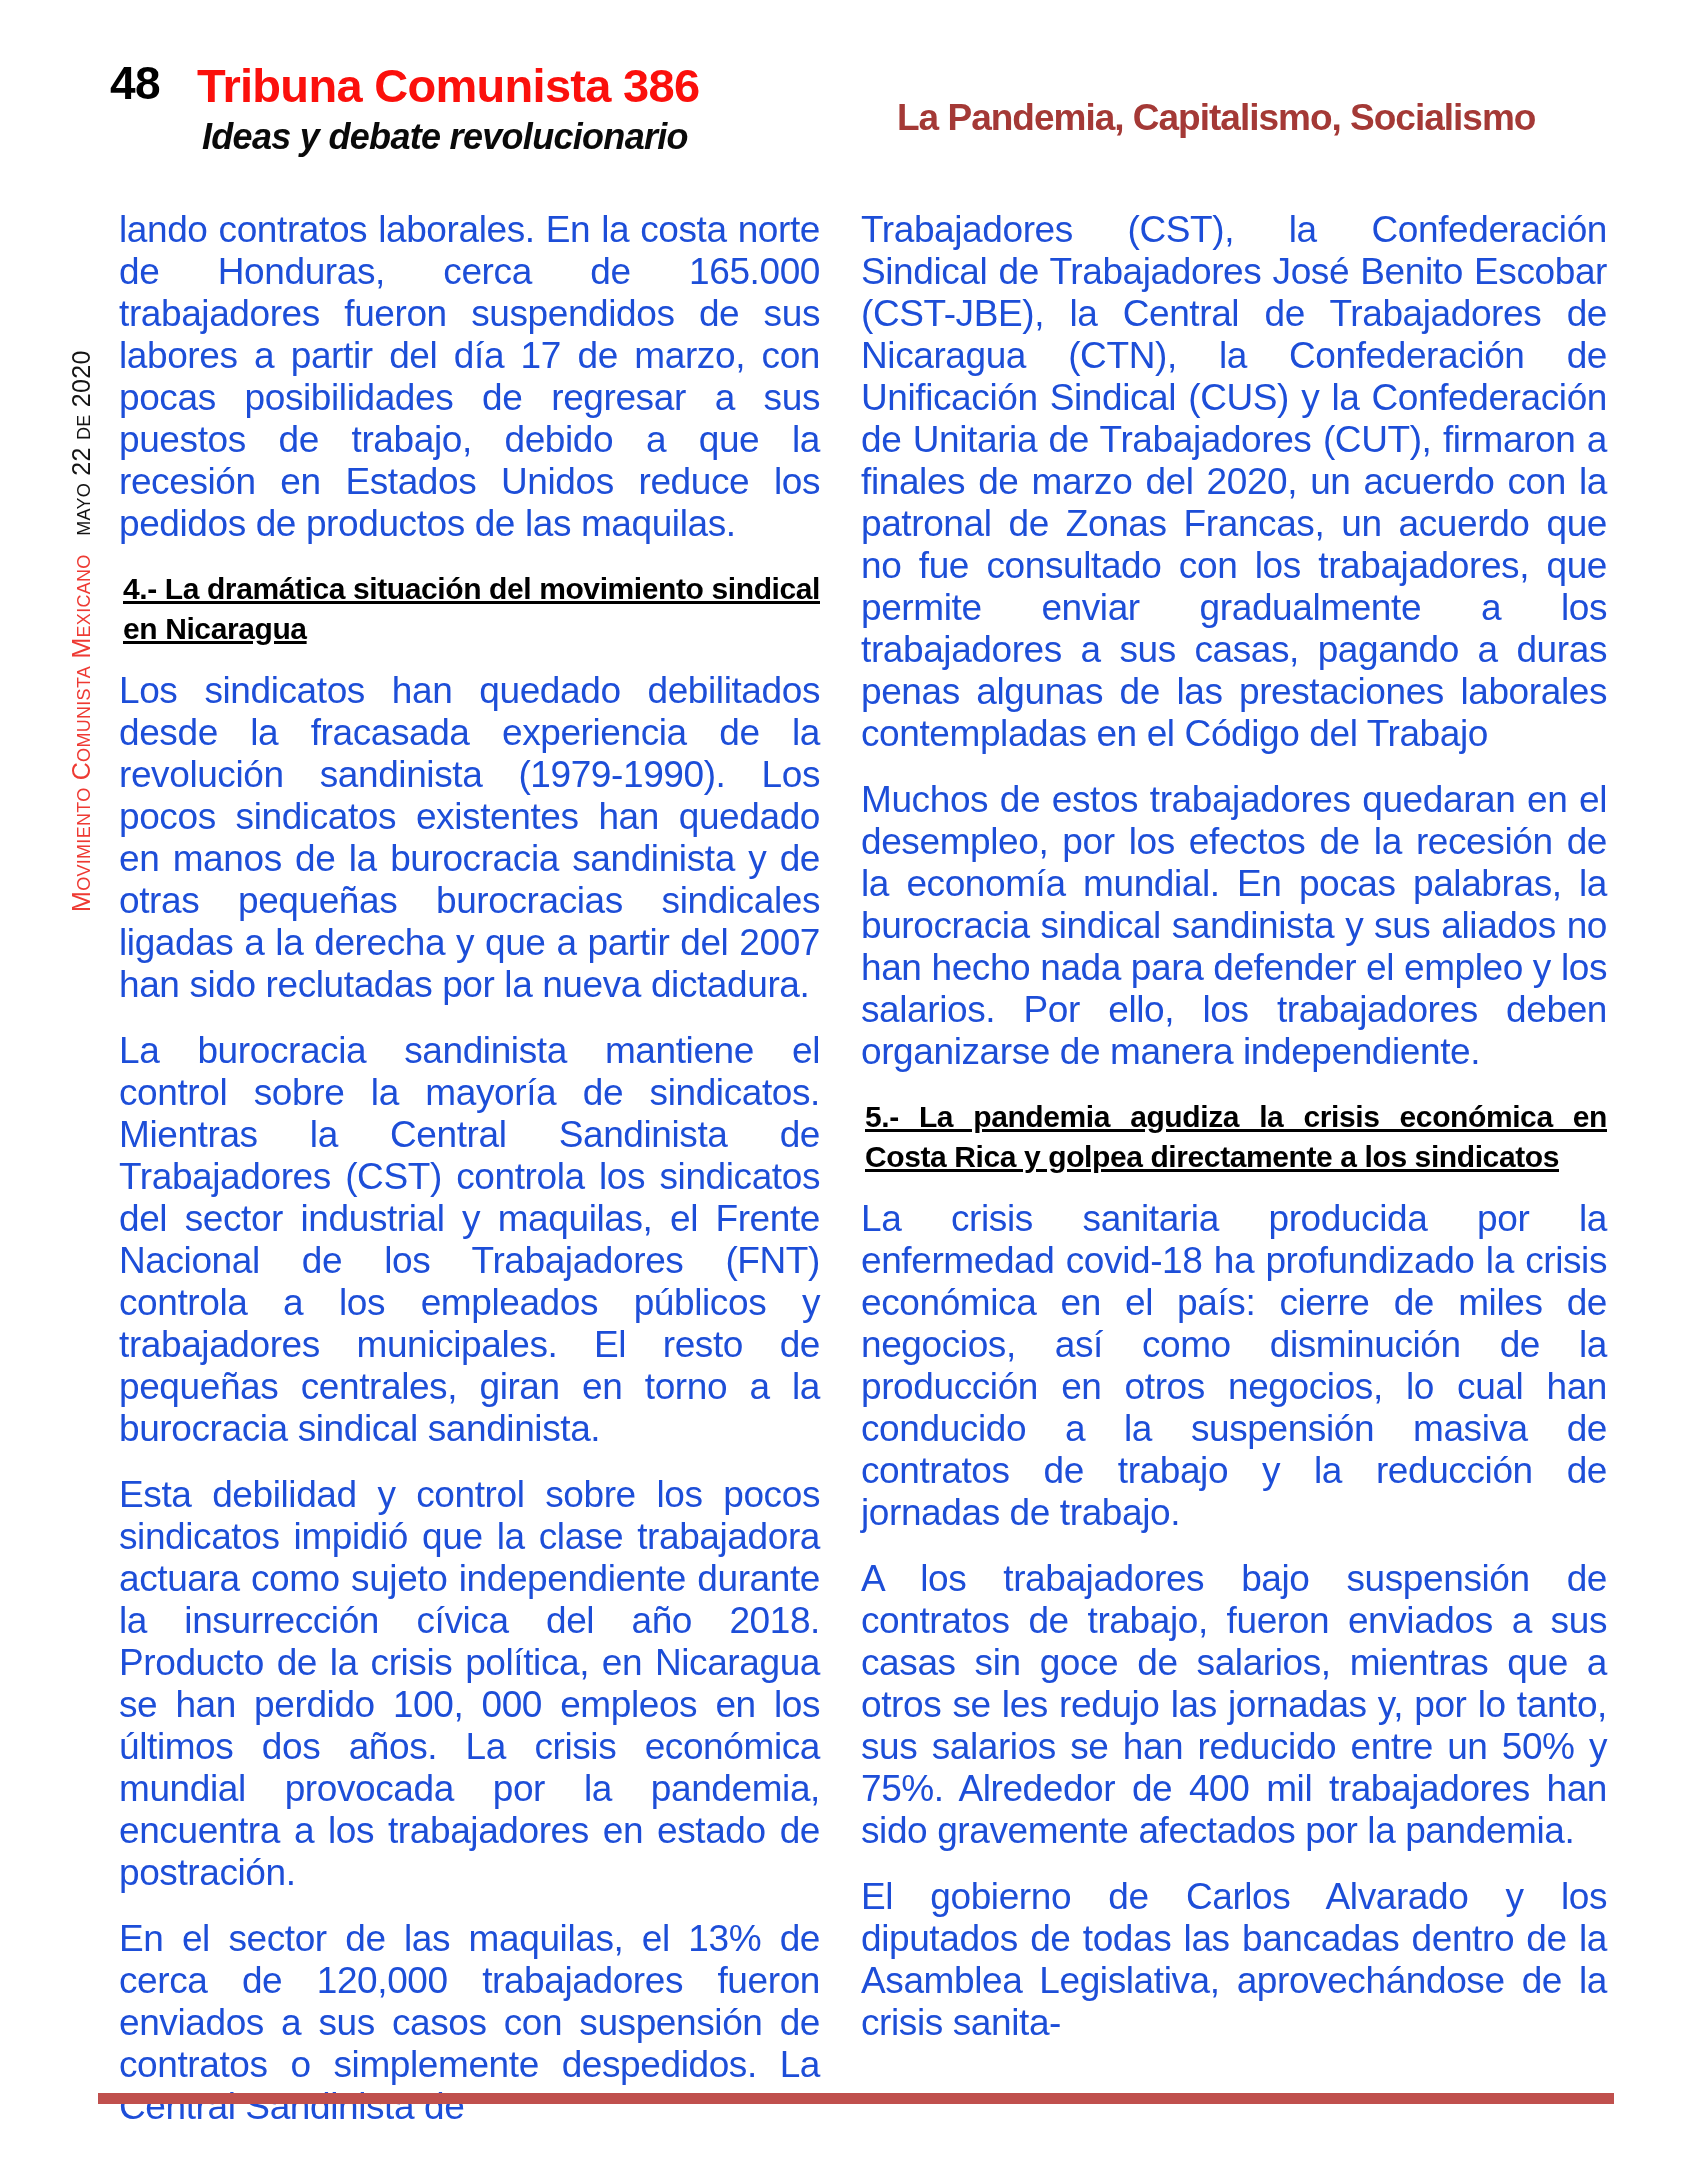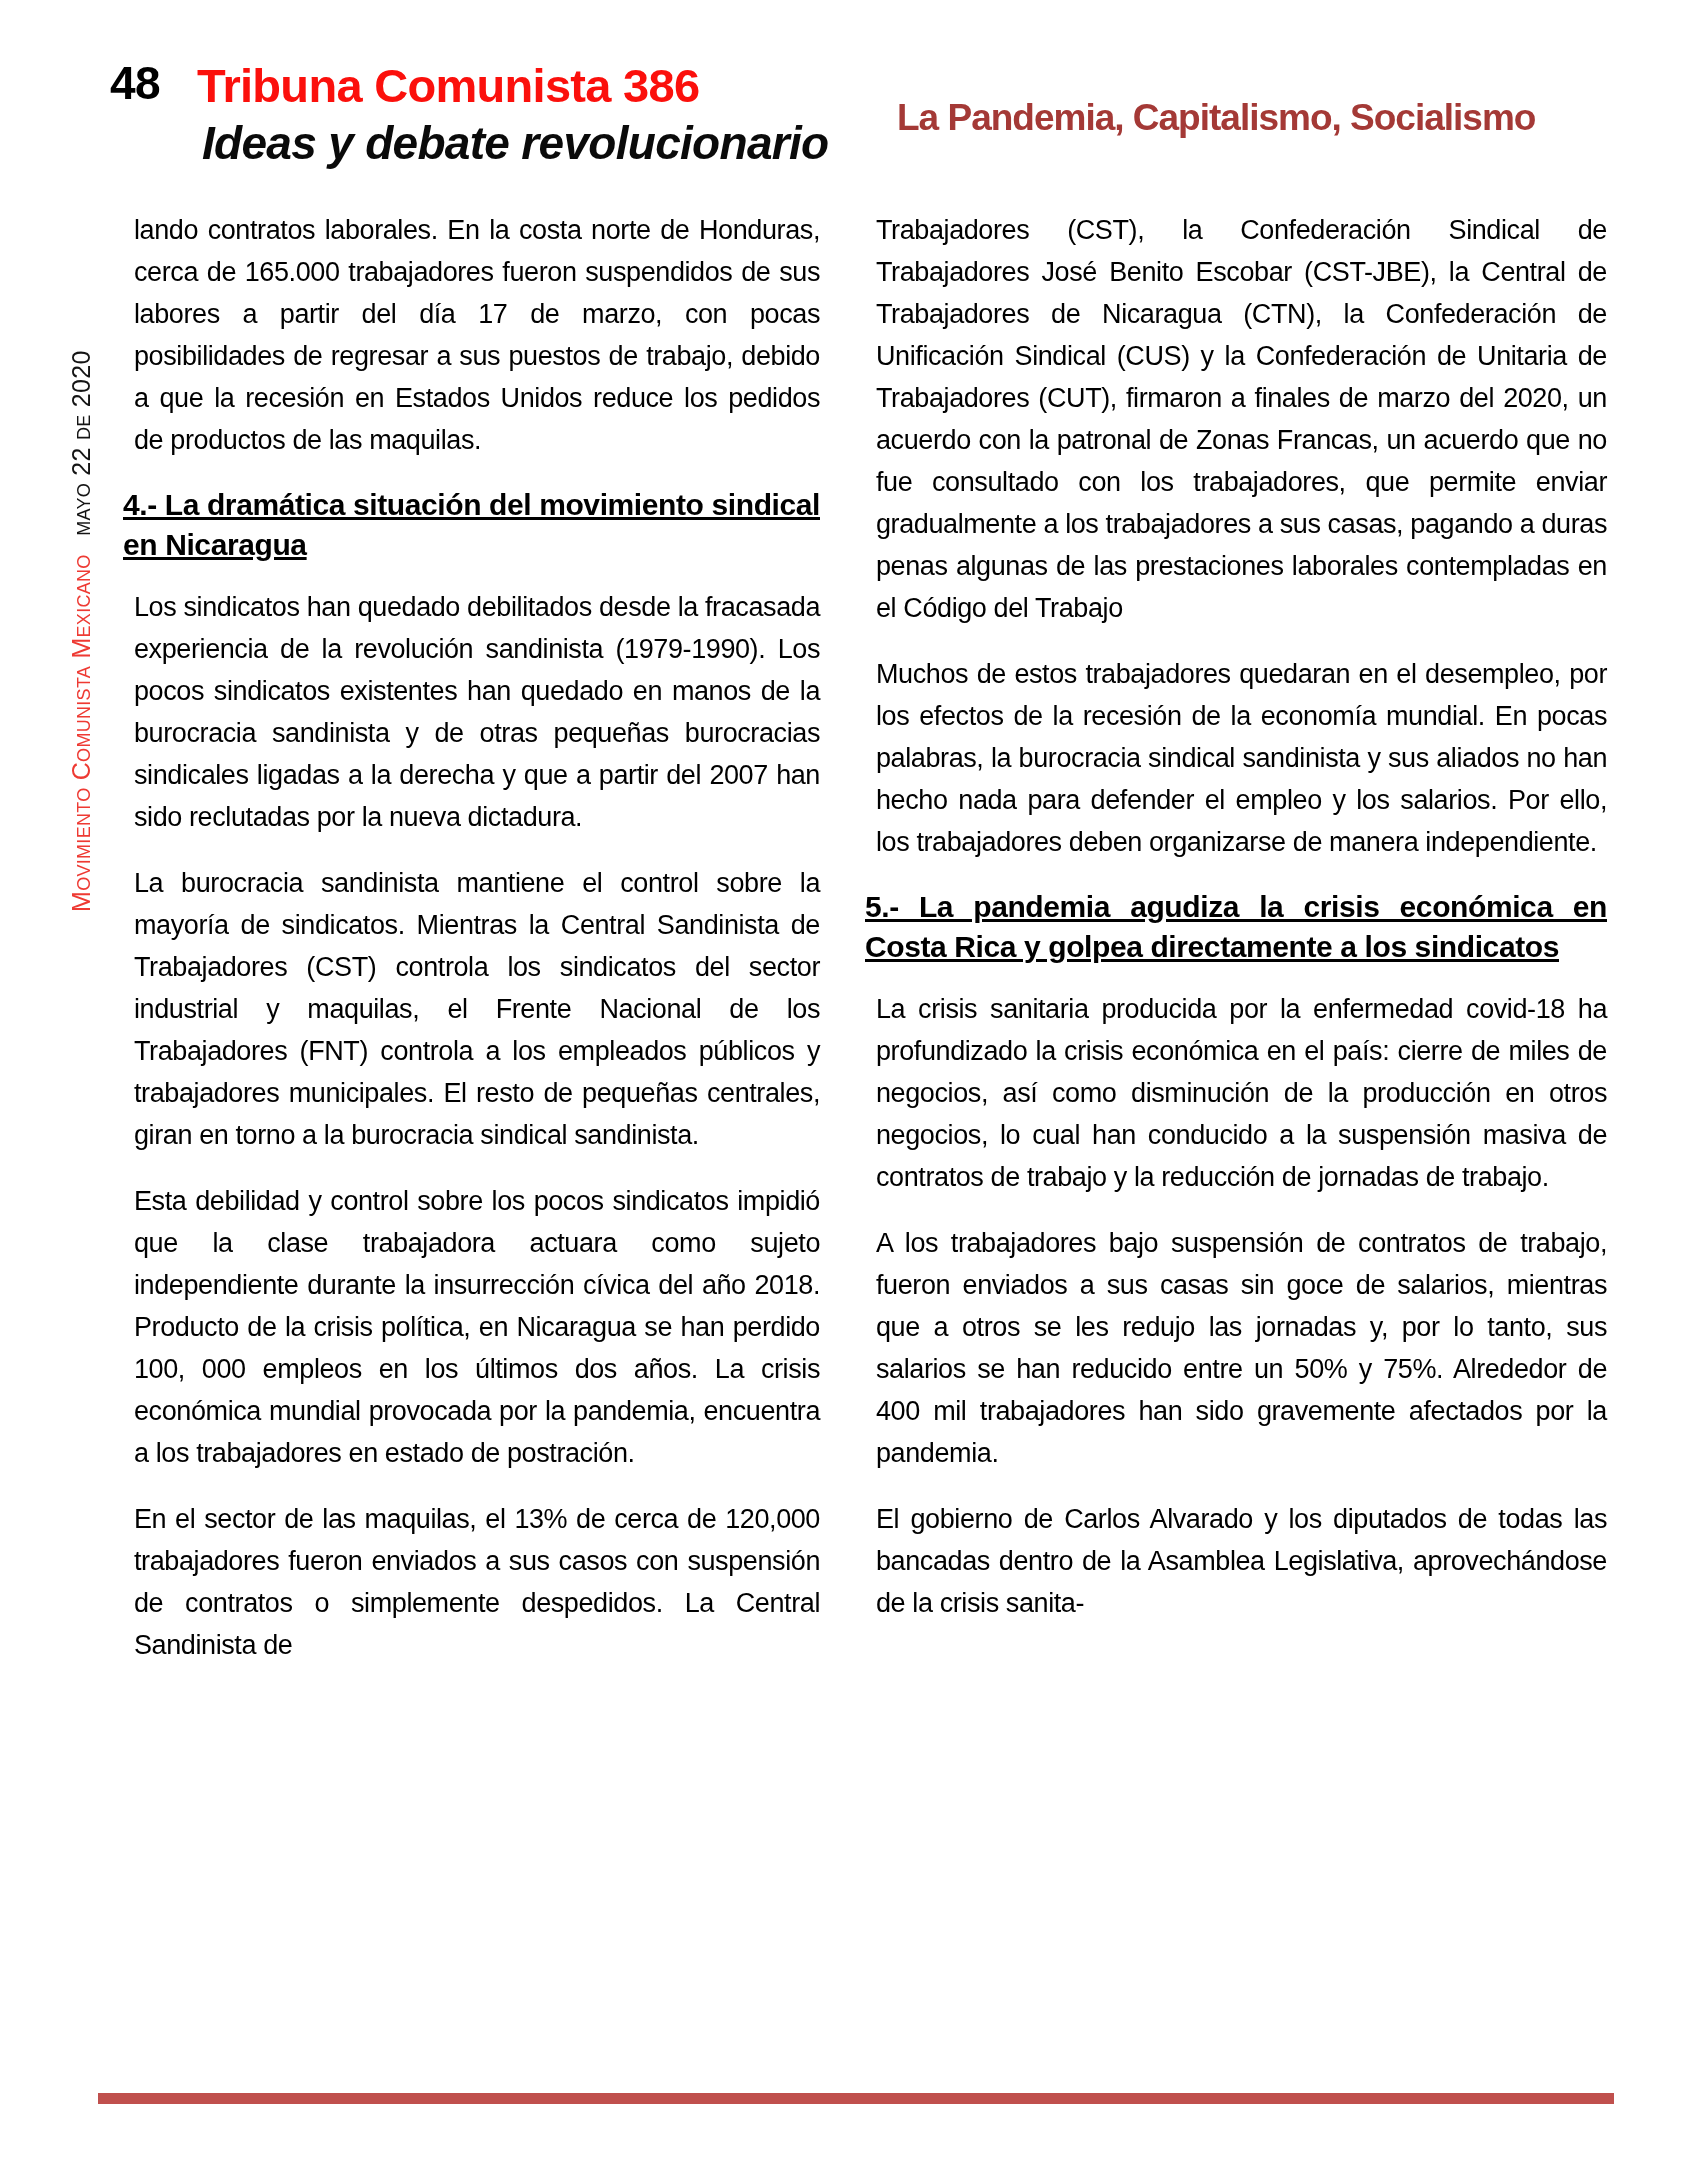--- a/index.html
+++ b/index.html
@@ -20,21 +20,21 @@
     letter-spacing: -0.7px;
   }
   .pub-title {
     position: absolute; left: 197px; top: 58px;
     font-size: 47px; font-weight: 700;
     color: #fb100c; letter-spacing: -0.7px;
     white-space: nowrap;
   }
   .tagline {
     position: absolute; left: 202px; top: 116px;
-    font-size: 46px; font-weight: 700; font-style: italic;
+    font-size: 36px; font-weight: 700; font-style: italic;
     color: #0a0a0a; letter-spacing: -0.7px;
     white-space: nowrap;
   }
   .section-title {
     position: absolute; left: 897px; top: 97px;
     font-size: 37px; font-weight: 700; 
     color: #a43936; letter-spacing: -1px;
     white-space: nowrap;
   }
 
@@ -55,24 +55,24 @@
   .columns {
     position: absolute; left: 119px; top: 209px;
     width: 1489px;
     display: flex; gap: 41px;
   }
   .col { text-align: justify; }
   .col-left  { width: 701px; }
   .col-right { width: 746px; }
 
   .col p {
-    font-size: 27px; line-height: 42px;
-    margin: 0 0 24px 15px;
+    font-size: 37px; line-height: 42px;
+    margin: 0 0 24px 0;
     letter-spacing: -0.4px;
-    color: #000000;
+    color: #1d4ed8;
   }
   .col h3 {
     font-size: 30px; line-height: 40px; font-weight: 700;
     margin: 4px 0 21px 4px;
     letter-spacing: -0.4px;
     color: #000;
     text-align: justify;
     text-decoration: underline;
   }
 

